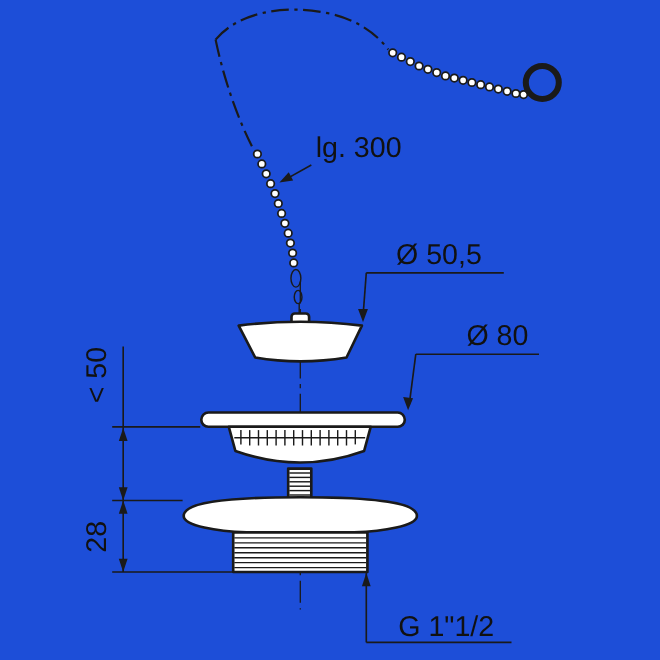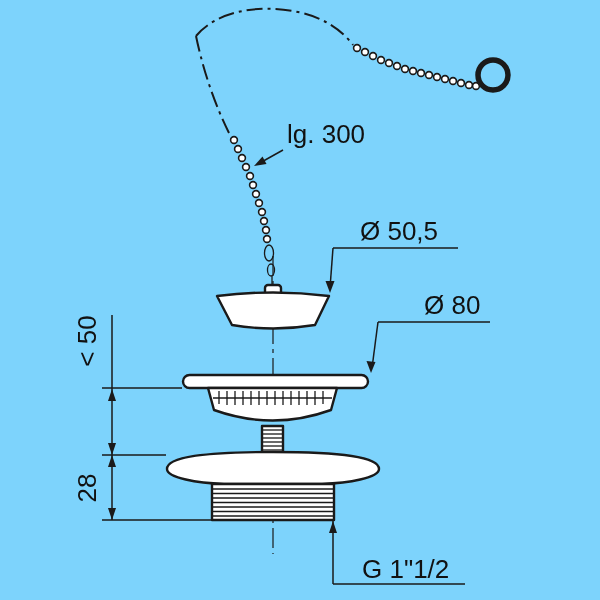--- a/index.html
+++ b/index.html
@@ -1,17 +1,17 @@
 <!DOCTYPE html>
 <html><head>
 <meta charset="utf-8">
 <style>
   html,body{margin:0;padding:0;background:#fff;}
   .canvas{
-    width:600px;height:600px;position:relative;background:#7dd3fc;overflow:hidden;
+    width:600px;height:600px;position:relative;background:#1d4ed8;overflow:hidden;
     font-family:"Liberation Sans", sans-serif;
   }
   svg text{
     font-family:"Liberation Sans", sans-serif;
     font-size:26px;
     fill:#111;
   }
   .objfill{stroke:#1a1a1a;stroke-width:2.4;fill:#ffffff;stroke-linejoin:round;}
   .thin{stroke:#1a1a1a;stroke-width:1.3;fill:none;}
   .dim{stroke:#1a1a1a;stroke-width:1.5;fill:none;}

